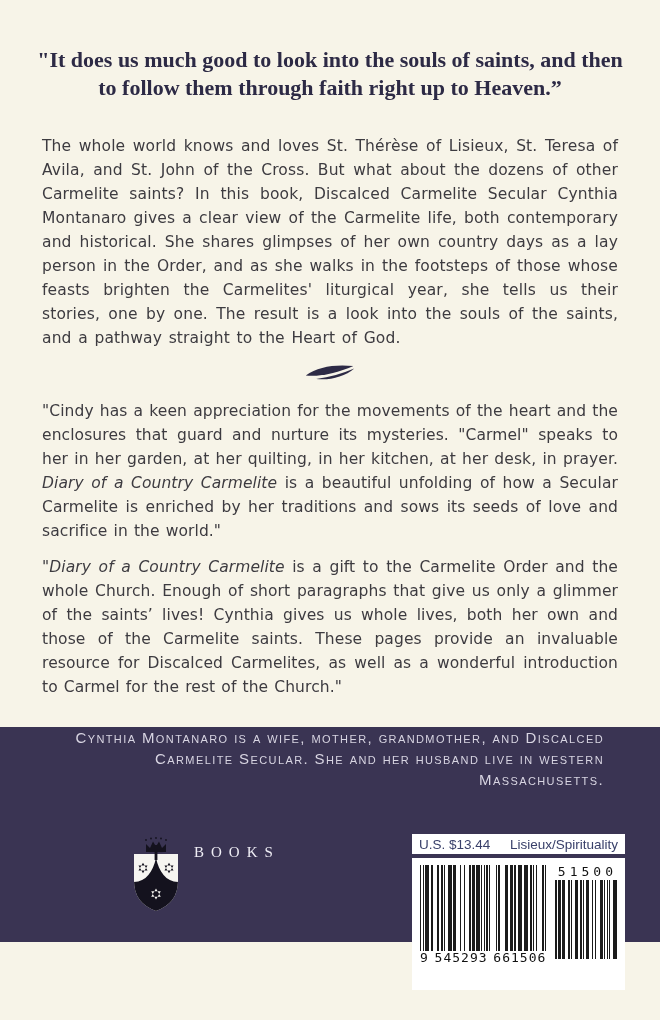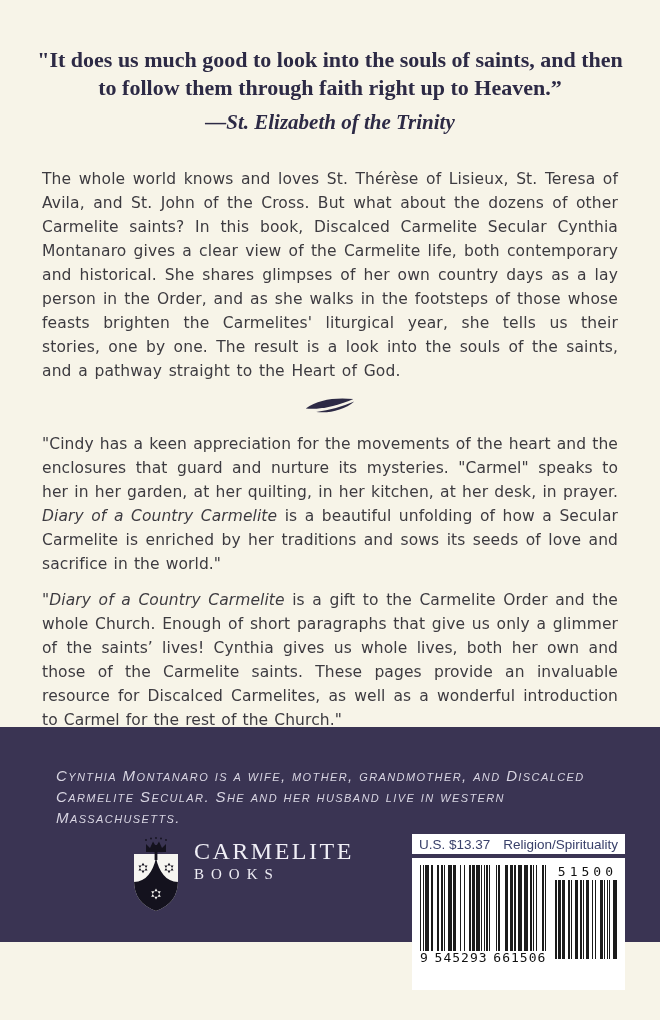--- a/index.html
+++ b/index.html
@@ -32,25 +32,25 @@
   .divider svg{display:inline-block;}
   .endorsement{margin:14px 42px 0;font-size:15.5px;line-height:24px;text-align:justify;letter-spacing:.1px;word-spacing:1px;}
   .end-attr{margin:3px 42px 0;font-size:15.5px;line-height:24px;text-align:right;}
   .endorsement-2{margin-top:12px;}
   
   .footer-band{
     position:absolute;left:0;top:727px;width:660px;height:215px;
     background:#3a3453;
   }
   .bio{
-    margin:0 auto;padding-top:38px;max-width:548px;
-    text-align:left;color:#d8d5e2;
+    margin:0 auto;max-width:548px;
+    text-align:right;color:#d8d5e2;
     font-family:"Liberation Sans", sans-serif;
     font-variant:small-caps;
-    font-size:15px;line-height:21px;letter-spacing:1.4px;font-style:italic;
+    font-size:15px;line-height:21px;letter-spacing:1.4px;
   }
   .logo-row{position:absolute;left:130px;top:110px;display:flex;align-items:flex-start;gap:12px;}
   .logo-text{color:#efeef5;font-family:"Liberation Serif", serif;padding-top:3px;}
   .logo-line{font-size:24px;line-height:22px;letter-spacing:2.5px;font-weight:400;}
   .logo-books{font-size:15px;line-height:15px;letter-spacing:7px;margin-top:5px;}
   
   .barcode-panel{position:absolute;left:412px;top:834px;width:213px;}
   .price-strip{
     height:20px;background:#ffffff;
     display:flex;justify-content:space-between;align-items:center;
@@ -83,21 +83,20 @@
 </style>
 </head>
 <body>
 
 <div class="page">
 
   <div class="upper">
 
     <header class="quote-block">
       <p class="headline">"It does us much good to look into the souls of saints, and then to follow them through faith right up to Heaven.”</p>
-      <p class="headline-attr">—St. Elizabeth of the Trinity</p>
     </header>
 
     <p class="synopsis">The whole world knows and loves St. Thérèse of Lisieux, St. Teresa of Avila, and St. John of the Cross. But what about the dozens of other Carmelite saints? In this book, Discalced Carmelite Secular Cynthia Montanaro gives a clear view of the Carmelite life, both contemporary and historical. She shares glimpses of her own country days as a lay person in the Order, and as she walks in the footsteps of those whose feasts brighten the Carmelites' liturgical year, she tells us their stories, one by one. The result is a look into the souls of the saints, and a pathway straight to the Heart of God.</p>
 
     <div class="divider">
       <svg width="52" height="26" viewBox="0 0 60 26" aria-hidden="true">
         <path d="M2,17 C16,7 34,4 57,6 C41,13 18,19 2,17 Z" fill="#2d2a45"></path>
         <path d="M14,21 C30,19 44,15 58,9 C47,19 28,23 14,21 Z" fill="#2d2a45"></path>
       </svg>
     </div>
@@ -139,30 +138,29 @@
         </g>
         <g transform="translate(39,31)" fill="#14121e">
           <path d="M0,-5.2 L4.5,2.6 L-4.5,2.6 Z M0,5.2 L4.5,-2.6 L-4.5,-2.6 Z"></path>
         </g>
 
         <g transform="translate(26,57)" fill="#f6f5f1">
           <path d="M0,-5.6 L4.8,2.8 L-4.8,2.8 Z M0,5.6 L4.8,-2.8 L-4.8,-2.8 Z"></path>
         </g>
       </svg>
       <div class="logo-text">
-        <div class="logo-line">CARMELITE</div>
         <div class="logo-books">BOOKS</div>
       </div>
     </div>
   </footer>
 
   <div class="barcode-panel">
     <div class="price-strip">
-      <span>U.S. $13.37</span>
-      <span>Religion/Spirituality</span>
+      <span>U.S. $13.44</span>
+      <span>Lisieux/Spirituality</span>
     </div>
     <div class="barcode-box">
       <div class="bars-row">
         <div class="main-code">
           <div class="bars bars-main" style="grid-template-columns: repeat(95, 1fr);">
               <div style="background: rgb(27, 27, 27);"></div>
               <div></div>
               <div style="background: rgb(27, 27, 27);"></div>
               <div></div>
               <div style="background: rgb(27, 27, 27);"></div>

